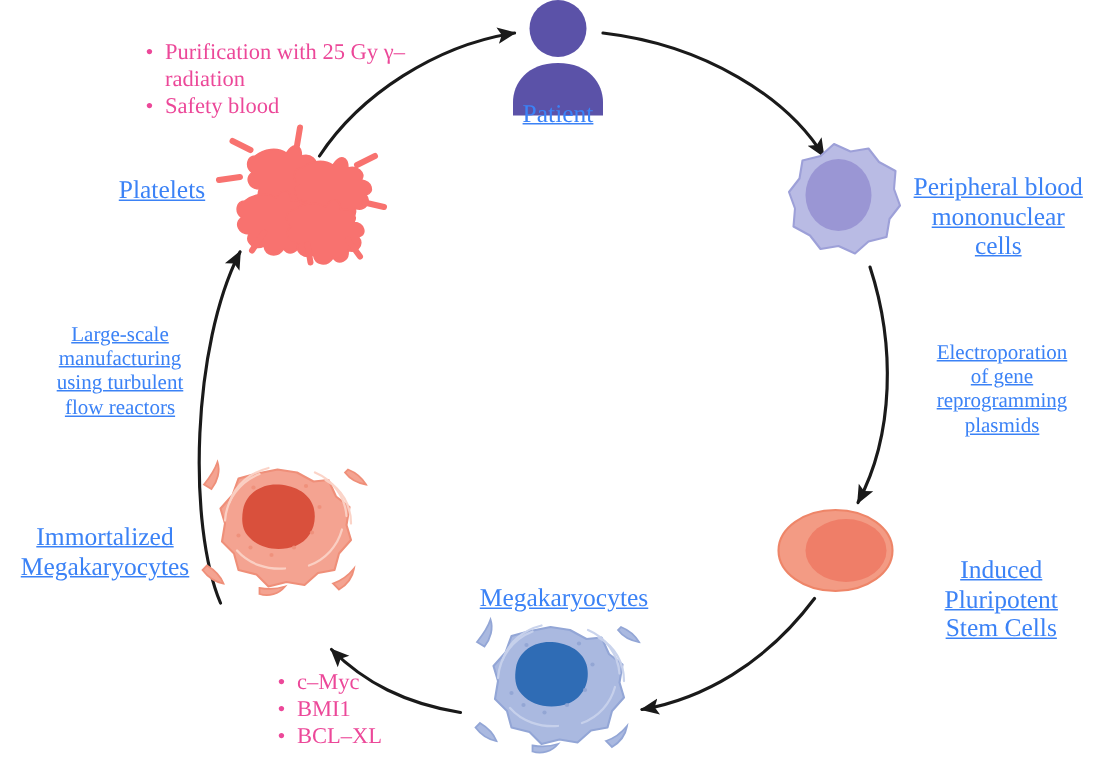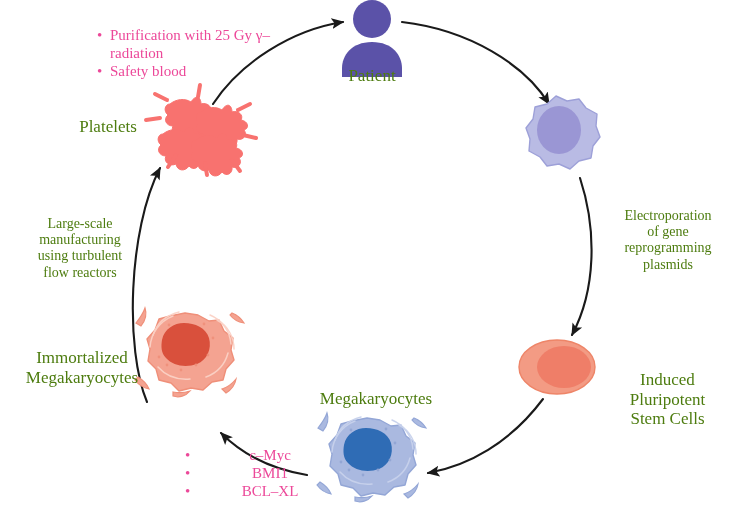--- a/index.html
+++ b/index.html
@@ -19,23 +19,24 @@
   #diagram-svg {
     position: absolute;
     left: 0;
     top: 0;
     width: 735px;
     height: 514px;
   }
   .lbl {
     position: absolute;
     font-family: "Liberation Serif", "DejaVu Serif", serif;
-    color: #4d7c0f;
+    color: #3b82f6;
     line-height: 1.16;
     white-space: pre-line;
+    text-decoration: underline;
   }
   .lbl-center { text-align: center; }
 
   .node-label { font-size: 17px; }
   .step-label { font-size: 14px; }
 
   .bullets {
     position: absolute;
     font-family: "Liberation Serif", "DejaVu Serif", serif;
     font-size: 15px;
@@ -167,52 +168,55 @@
         <path d="M238,110 l12,-6"></path>
         <path d="M243,135 l13,3"></path>
         <path d="M232,160 l8,11"></path>
         <path d="M198,97 l2,-12"></path>
       </g>
     </g>
   </svg>
 
   <div class="lbl lbl-center node-label" style="left:322px; top:66px; width:100px;">Patient</div>
 
+  <div class="lbl lbl-center node-label" style="left:596px; top:115px; width:139px;">Peripheral blood
+mononuclear
+cells</div>
 
   <div class="lbl lbl-center node-label" style="left:604px; top:342px; width:127px;margin-top:28px;">Induced
 Pluripotent
 Stem Cells</div>
 
   <div class="lbl lbl-center node-label" style="left:296px; top:389px; width:160px;">Megakaryocytes</div>
 
-  <div class="lbl lbl-center node-label" style="left:12px; top:348px; width:140px;">Immortalized
+  <div class="lbl lbl-center node-label" style="left:0px; top:348px; width:140px;">Immortalized
 Megakaryocytes</div>
 
   <div class="lbl lbl-center node-label" style="left:60px; top:117px; width:96px;">Platelets</div>
 
-  <div class="lbl lbl-center step-label" style="left:604px; top:208px; width:128px;">Electroporation
+  <div class="lbl lbl-center step-label" style="left:604px; top:228px; width:128px;">Electroporation
 of gene
 reprogramming
 plasmids</div>
 
 
   <div class="lbl lbl-center step-label" style="left:24px; top:216px; width:112px;text-align:center;">Large-scale
 manufacturing
 using turbulent
 flow reactors</div>
 
   <div class="bullets" style="left:94px; top:26px; width:190px;">
     <ul>
       <li>Purification with 25 Gy
 γ–radiation</li>
       <li>Safety blood</li>
     </ul>
   </div>
 
-  <div class="bullets" style="left:182px; top:446px; width:160px;text-align:center;">
+  <div class="bullets" style="left:182px; top:446px; width:160px;">
     <ul>
       <li>c–Myc</li>
       <li>BMI1</li>
       <li>BCL–XL</li>
     </ul>
   </div>
 
 </div>
 
 </body></html>

